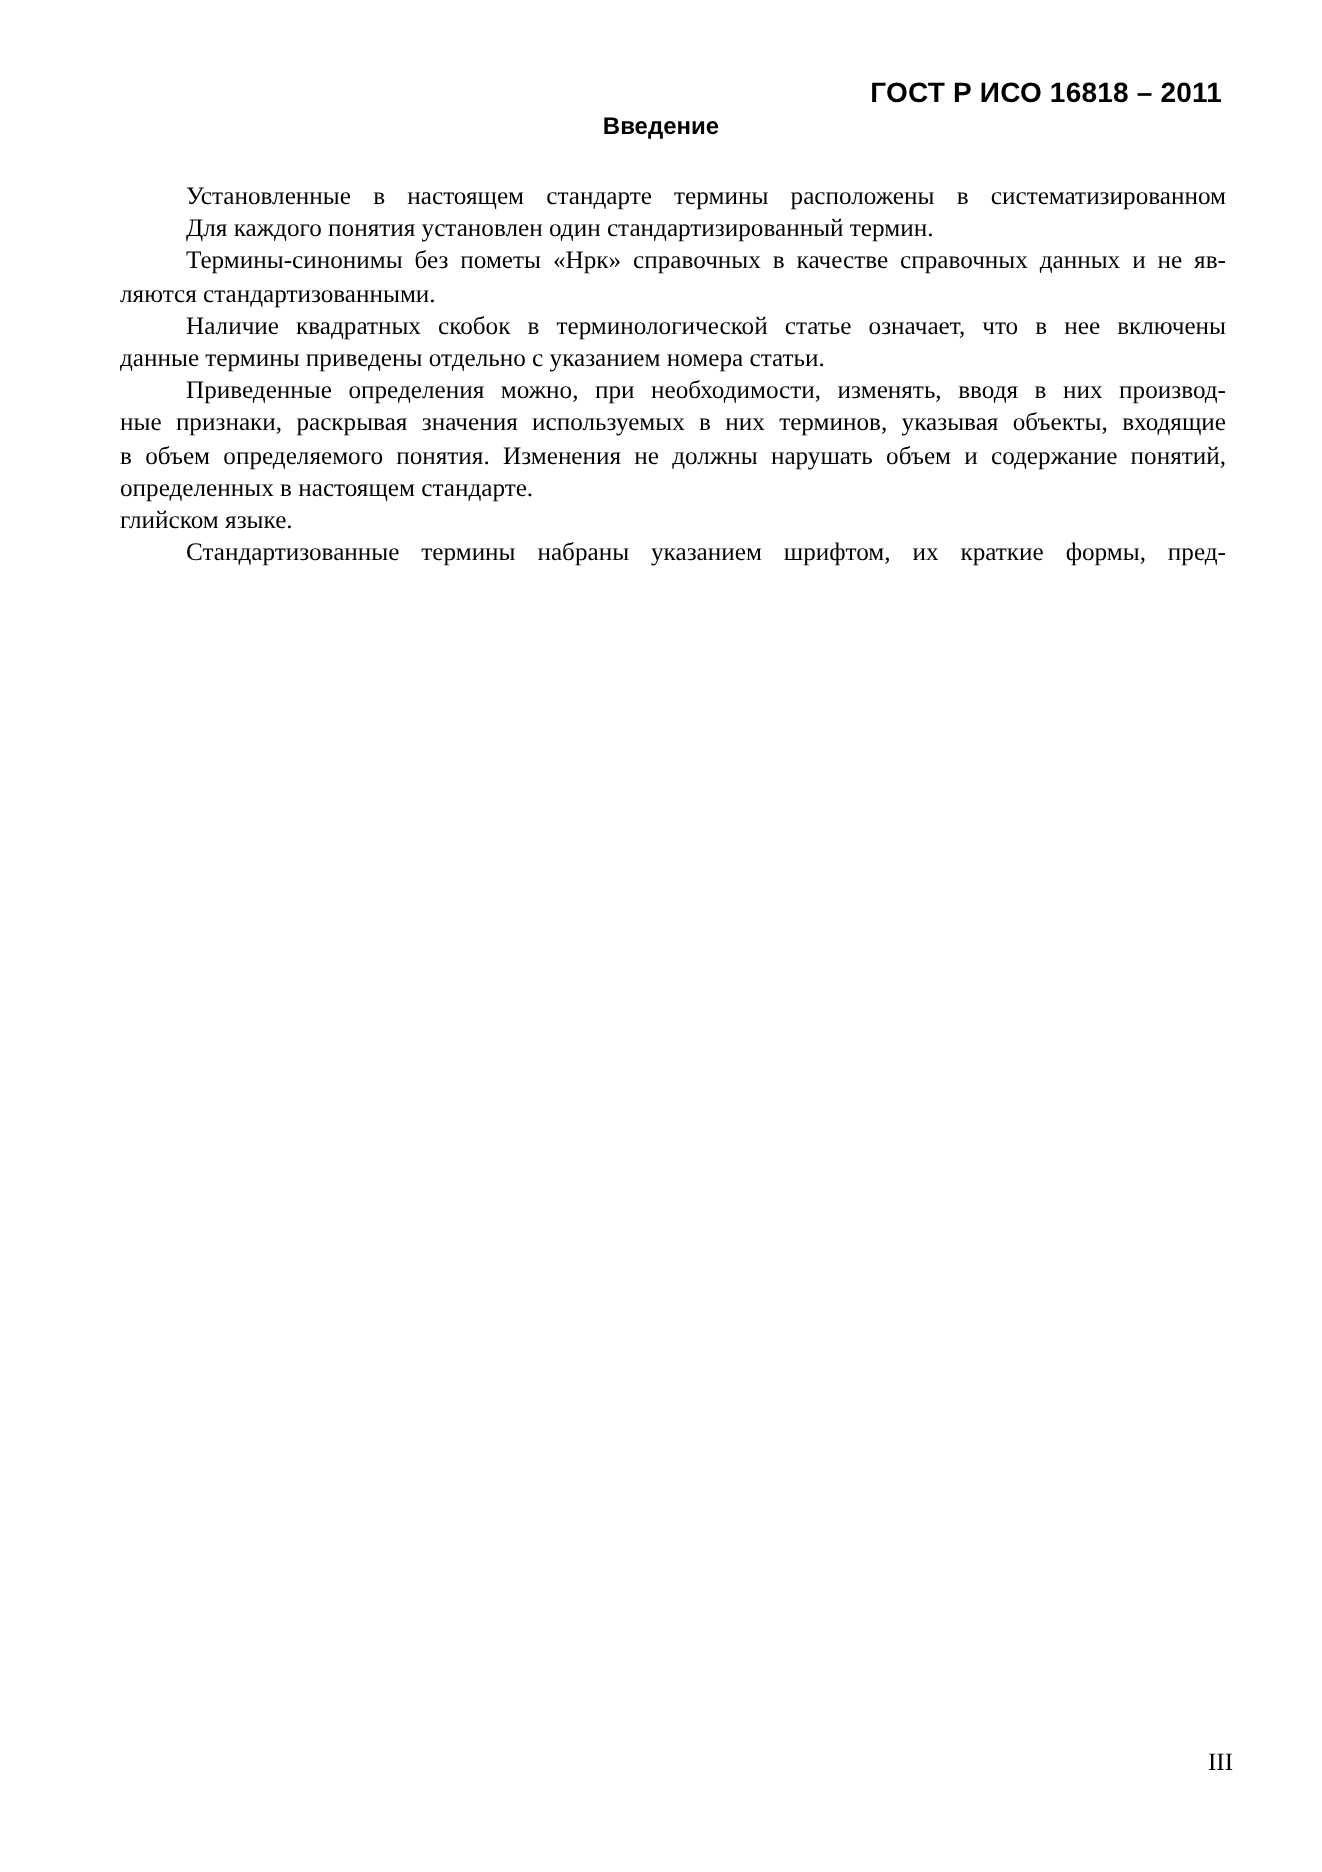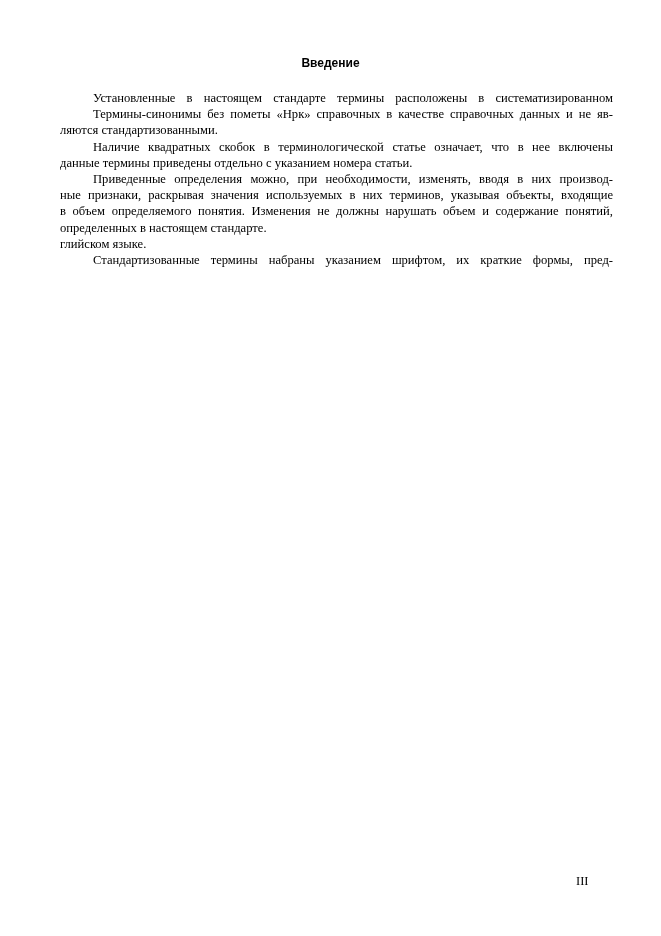--- a/index.html
+++ b/index.html
@@ -15,33 +15,37 @@
     font-family:"Liberation Sans", sans-serif; font-weight:bold; font-size:12px; color:#000;
   }
   .body {
     position:absolute; left:60px; width:553px; top:90px;
     font-family:"Liberation Serif", serif; font-size:12.6px; color:#000; line-height:16.2px;
   }
   .line { display:block; text-align:justify; text-align-last:justify; white-space:nowrap; height:16.2px; }
   .line.last { text-align-last:left; }
   .line.indent { padding-left:33px; }
   .pagenum {
-    position:absolute; left:576px; top:874px;
+    position:absolute; left:604px; top:874px;
     font-family:"Liberation Serif", serif; font-size:12.5px; color:#000;
   }
 </style>
 </head>
 <body>
 
 <div class="page">
+  <div class="header-code">ГОСТ Р ИСО 16818 – 2011</div>
   <div class="title">Введение</div>
 
   <div class="body">
     <div>
       <span class="line indent">Установленные в настоящем стандарте термины расположены в систематизированном</span>
+    </div>
+    <div>
+      <span class="line indent last">Для каждого понятия установлен один стандартизированный термин.</span>
     </div>
     <div>
       <span class="line indent">Термины-синонимы без пометы «Нрк» справочных в качестве справочных данных и не яв-</span>
       <span class="line last">ляются стандартизованными.</span>
     </div>
     <div>
       <span class="line indent">Наличие квадратных скобок в терминологической статье означает, что в нее включены</span>
       <span class="line last">данные термины приведены отдельно с указанием номера статьи.</span>
     </div>
     <div>

